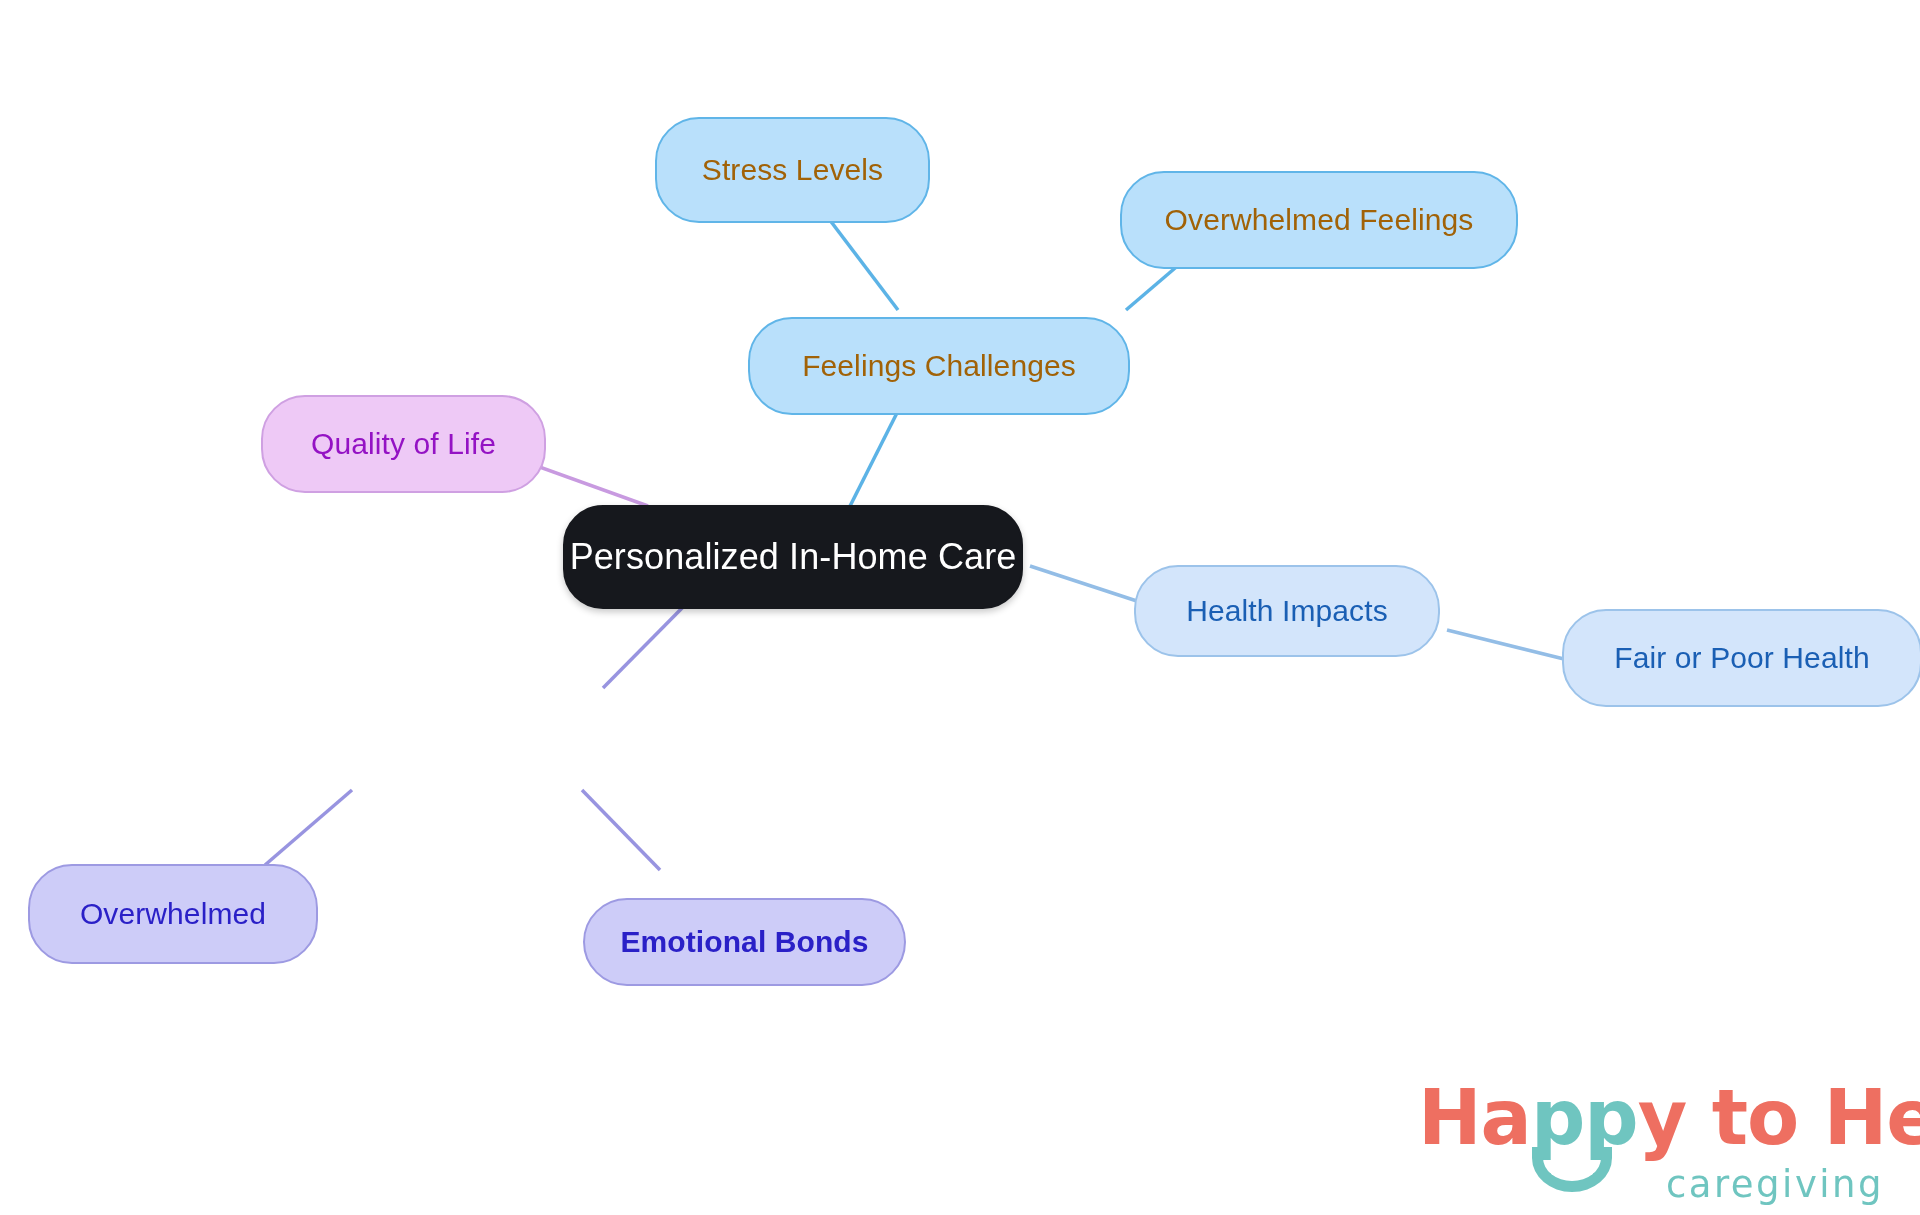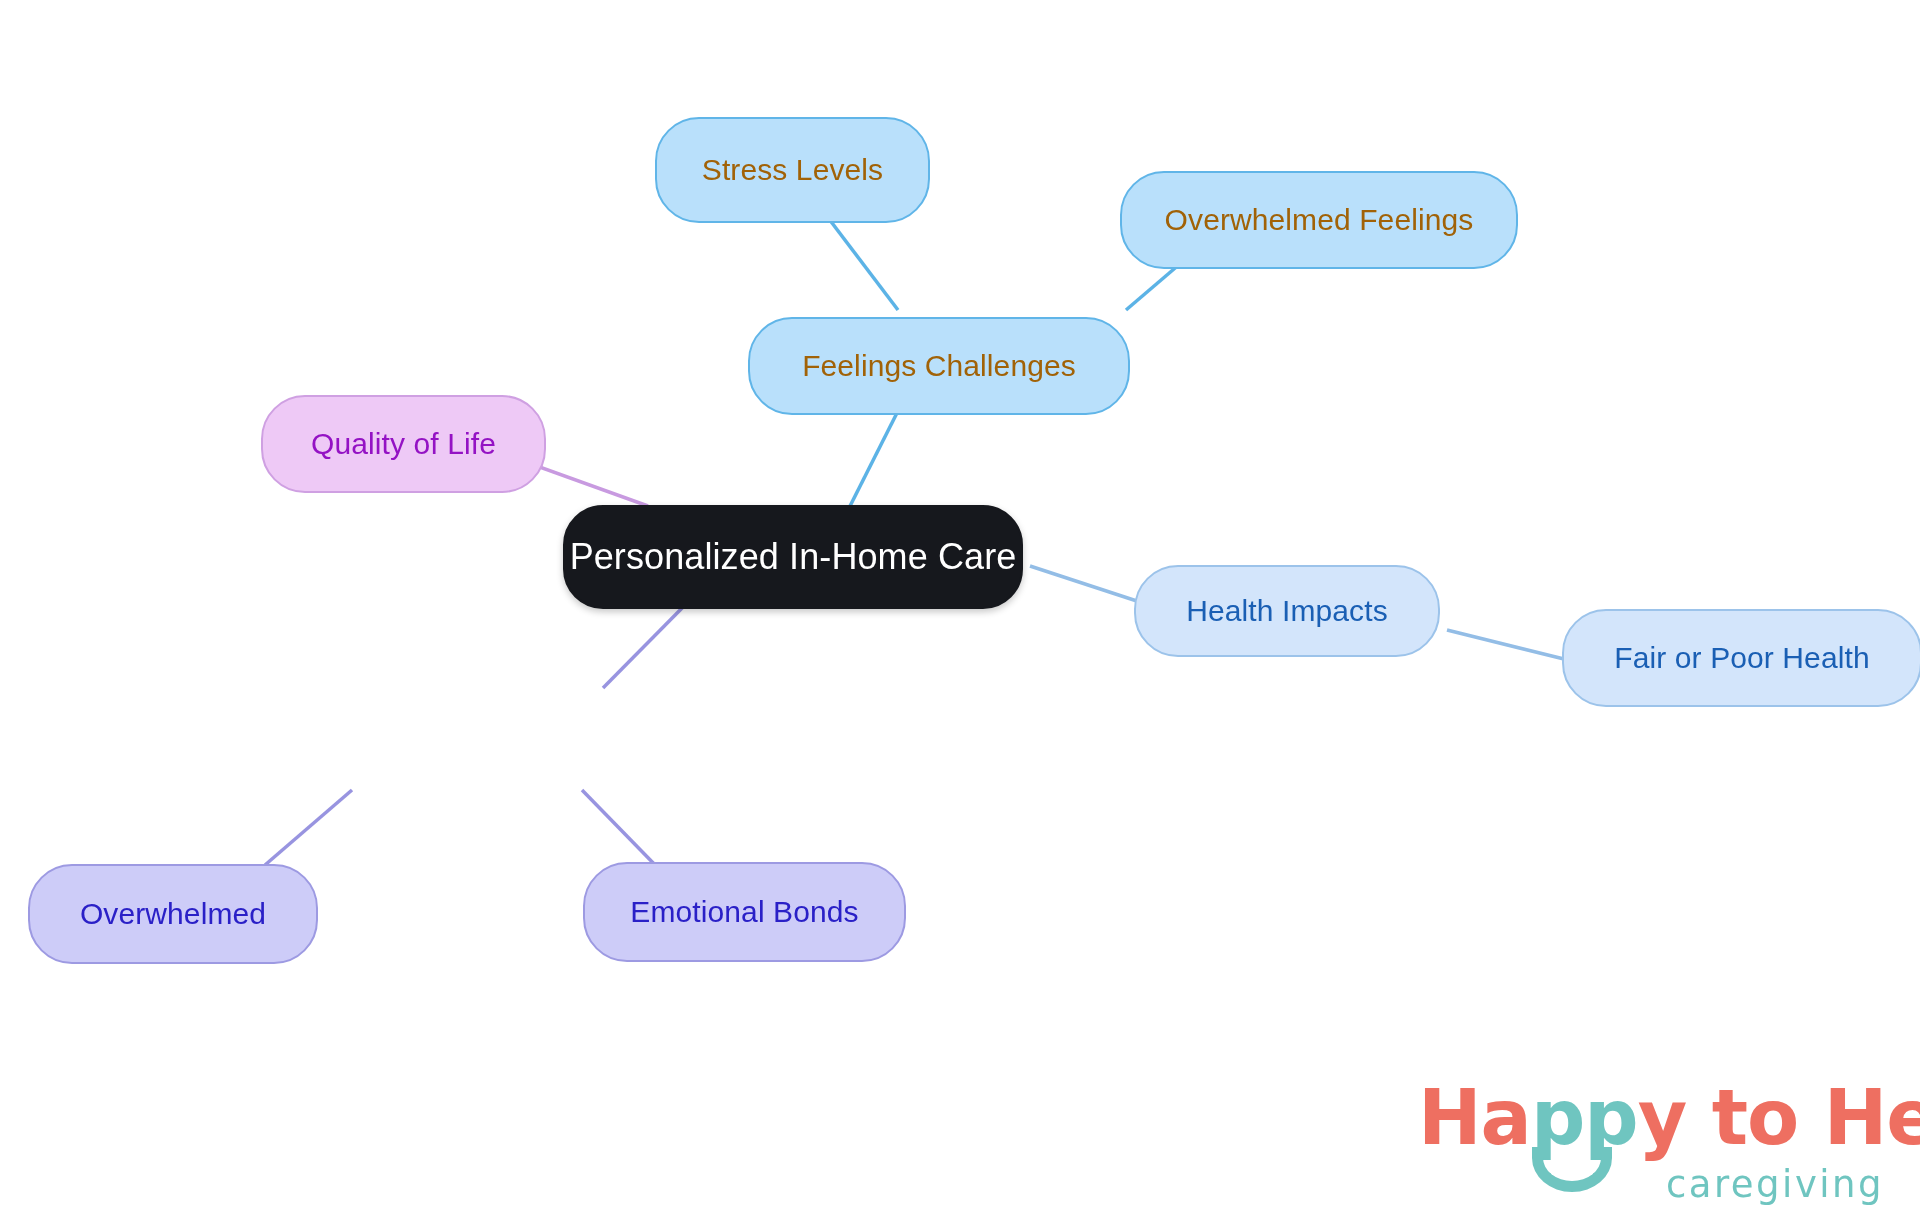--- a/index.html
+++ b/index.html
@@ -148,21 +148,21 @@
 
   <div class="node blue-a" style="left:1120px; top:161px; width:398px; height:98px;">Overwhelmed Feelings</div>
 
   <div class="node blue-b" style="left:1134px; top:565px; width:306px; height:92px;">Health Impacts</div>
 
   <div class="node blue-b" style="left:1562px; top:609px; width:360px; height:98px;">Fair or Poor Health</div>
 
 
   <div class="node violet" style="left:28px; top:864px; width:290px; height:100px;">Overwhelmed</div>
 
-  <div class="node violet" style="left:583px; top:862px; width:323px; height:100px;">Emotional Bonds</div>
+  <div class="node violet" style="left:583px; top:898px; width:323px; height:88px;font-weight:bold;">Emotional Bonds</div>
 
   <div class="node pink" style="left:261px; top:355px; width:285px; height:98px;margin-top:40px;">Quality of Life</div>
 
   <div id="logo">
     <div class="logo-word">
       <span style="color:#ee6f61;text-align:right;">Ha</span><span style="color:#6fc5c0;">pp</span><span style="color:#ee6f61;">y to Help</span>
     </div>
     <div class="smile"></div>
     <div class="logo-sub" style="color:#6fc5c0;margin-top:18px;">caregiving</div>
   </div>

